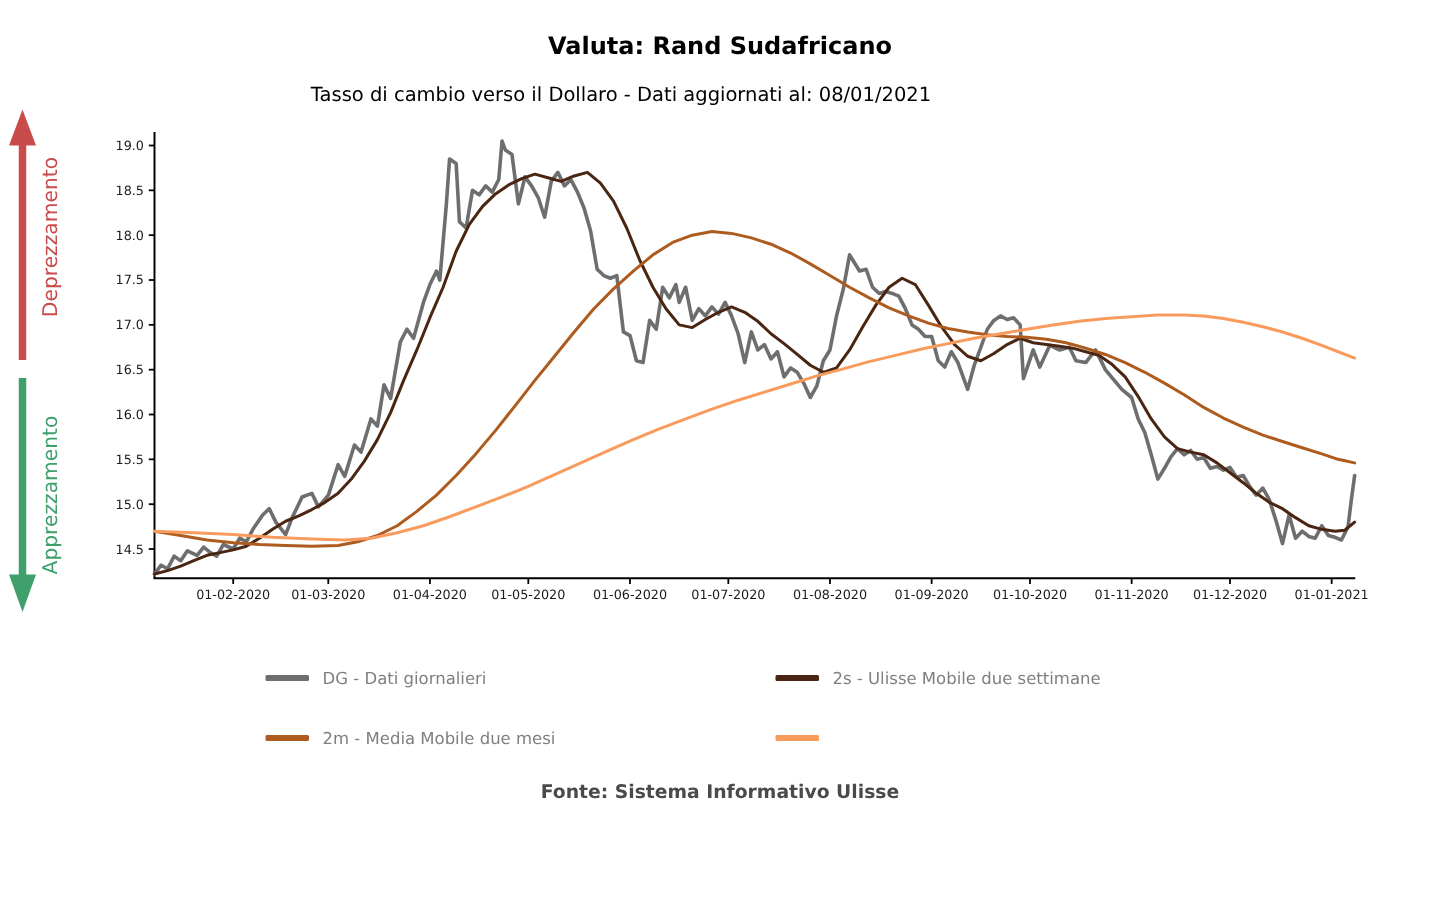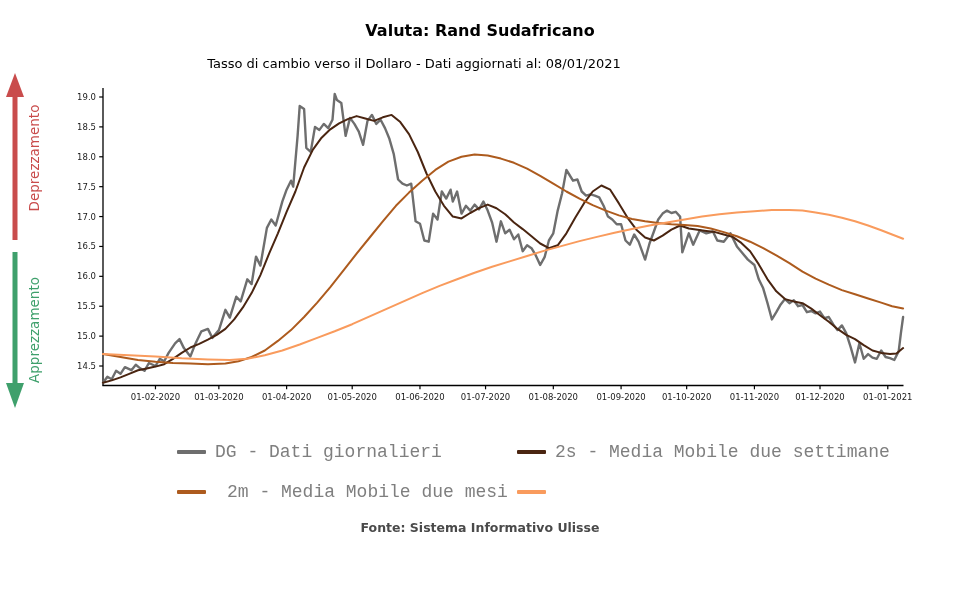--- a/index.html
+++ b/index.html
@@ -10,24 +10,24 @@
   .subtitle{position:absolute;top:56px;left:0;width:828px;text-align:center;
          font-size:13px;color:#000;}
   #plot{position:absolute;left:0;top:0;}
   .vlabel{position:absolute;width:180px;height:18px;line-height:18px;text-align:center;
           font-size:13.5px;transform:rotate(-90deg);}
   .vlabel.dep{left:-56px;top:149px;}
   .vlabel.app{left:-56px;top:321px;}
   .leg-item{position:absolute;display:flex;align-items:center;height:18px;}
   .leg-item.li1{left:177px;top:443px;}
   .leg-item.li2{left:517px;top:443px;}
-  .leg-item.li3{left:177px;top:483px;gap:12px;}
+  .leg-item.li3{left:177px;top:483px;}
   .leg-item.li4{left:517px;top:483px;}
   .swatch{display:inline-block;width:29px;height:4px;border-radius:1px;margin-right:9px;}
-  .leg-text{font-size:18px;color:#7f7f7f;white-space:nowrap;font-family:Liberation Mono, monospace;}
+  .leg-text{font-size:11px;color:#7f7f7f;white-space:nowrap;}
   .footer{position:absolute;top:520px;left:0;width:960px;text-align:center;
           font-size:12.5px;font-weight:bold;color:#4a4a4a;}
 </style>
 </head>
 <body>
 
 <div class="stage">
   <div class="title">Valuta: Rand Sudafricano</div>
   <div class="subtitle">Tasso di cambio verso il Dollaro - Dati aggiornati al: 08/01/2021</div>
 
@@ -91,21 +91,21 @@
   <div class="vlabel dep" style="color: rgb(201, 76, 76);">Deprezzamento</div>
   <div class="vlabel app" style="color: rgb(63, 160, 108);">Apprezzamento</div>
 
   <div>
     <div class="leg-item li1">
       <span class="swatch" style="background: rgb(110, 110, 110);"></span>
       <span class="leg-text">DG - Dati giornalieri</span>
     </div>
     <div class="leg-item li2">
       <span class="swatch" style="background: rgb(74, 37, 17);"></span>
-      <span class="leg-text">2s - Media Mobile due settimane</span>
+      <span class="leg-text">2s - Ulisse Mobile due settimane</span>
     </div>
     <div class="leg-item li3">
       <span class="swatch" style="background: rgb(173, 91, 30);"></span>
       <span class="leg-text">2m - Media Mobile due mesi</span>
     </div>
     <div class="leg-item li4">
       <span class="swatch" style="background: rgb(249, 155, 93);"></span>
     </div>
   </div>
 

